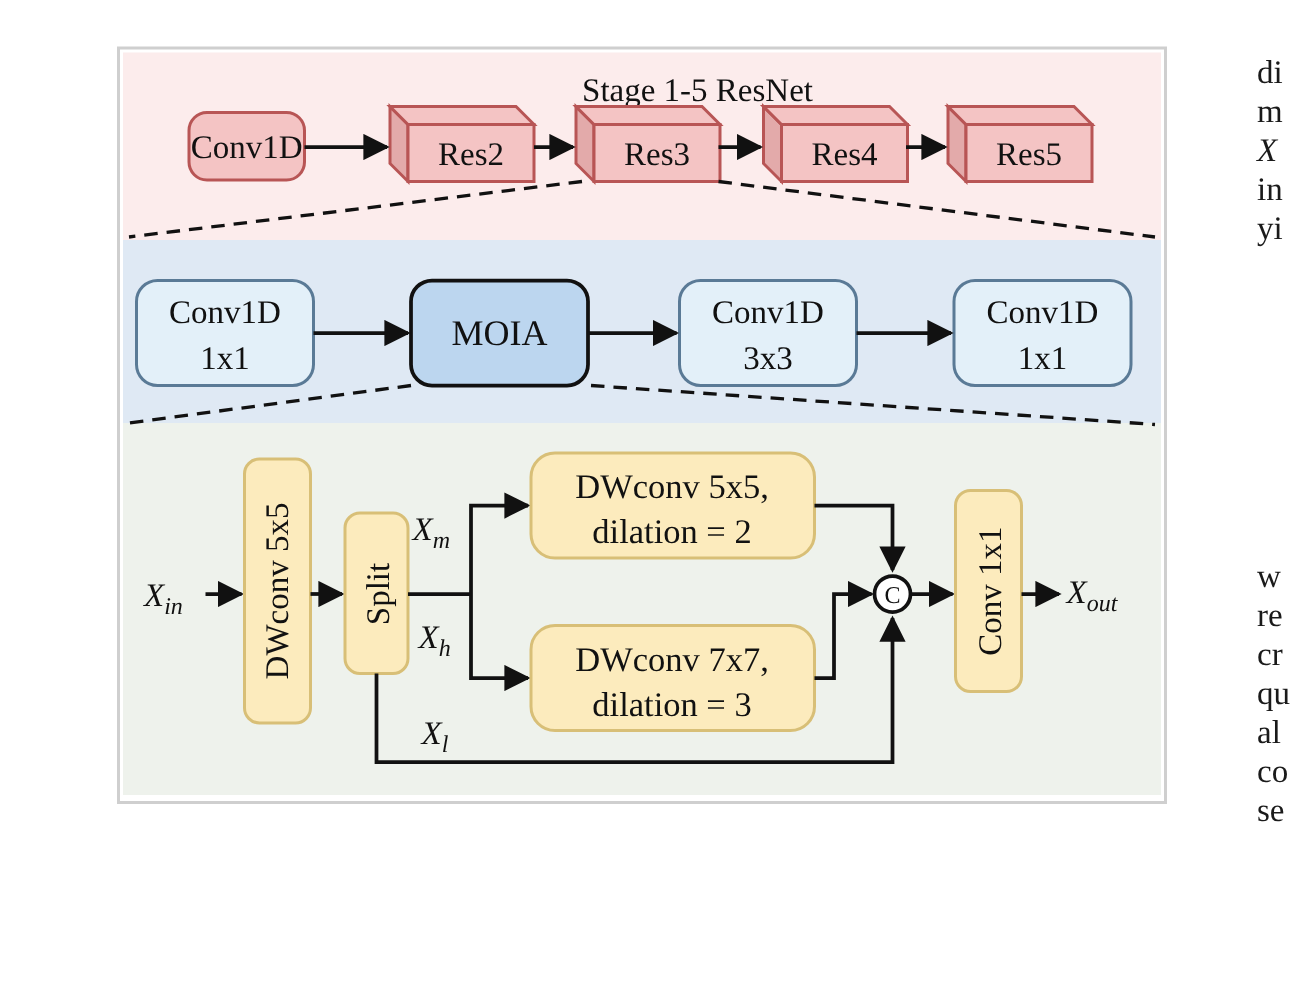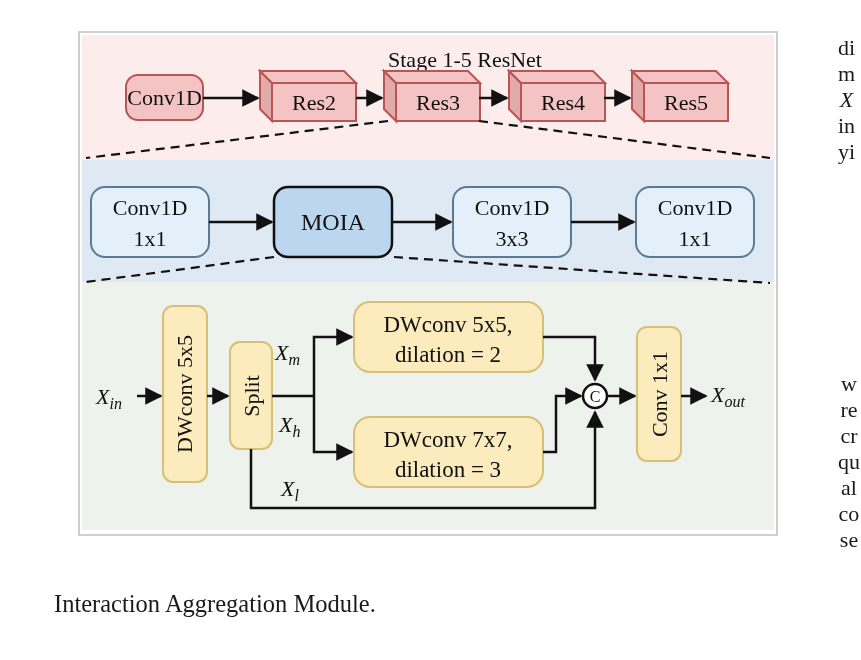--- a/index.html
+++ b/index.html
@@ -4,21 +4,21 @@
 <style>
   html, body { margin: 0; padding: 0; background: #ffffff; }
   body { width: 861px; height: 660px; position: relative; overflow: hidden;
          font-family: "Liberation Serif", "DejaVu Serif", serif; color: #111; }
   #figure { position: absolute; left: 0; top: 0; }
   .caption { position: absolute; left: 54px; top: 588px; width: 754px;
              font-size: 24.5px; line-height: 32px; text-align: justify;
              text-align-last: left; color: #1a1a1a; }
   .caption .l1 { display: block; text-align: justify; text-align-last: justify; }
   .caption .l2 { display: block; }
-  .sidecol { position: absolute; left: 838px; font-size: 22px; color: #1a1a1a; line-height: 26px; white-space: nowrap; text-align: center; }
+  .sidecol { position: absolute; left: 838px; font-size: 22px; color: #1a1a1a; line-height: 26px; white-space: nowrap; }
   .sidecol span { display: block; height: 26px; }
   .svgt { font-family: "Liberation Serif", "DejaVu Serif", serif; fill: #111; }
 </style>
 </head>
 <body>
 
 <svg id="figure" width="861" height="580" viewBox="0 0 861 580">
   <defs>
     <marker id="ah" viewBox="0 0 10 10" refX="9" refY="5" markerWidth="7" markerHeight="7" orient="auto-start-reverse">
       <path d="M0,0 L10,5 L0,10 z" fill="#111"></path>
@@ -131,21 +131,20 @@
   <line x1="607" y1="396" x2="635" y2="396" stroke="#111" stroke-width="2.5" marker-end="url(#ah)"></line>
 
   <rect x="637" y="327" width="44" height="134" rx="10" fill="#fcebbd" stroke="#d8bf77" stroke-width="2"></rect>
   <text class="svgt" transform="translate(667,394) rotate(-90)" font-size="22" text-anchor="middle">Conv 1x1</text>
 
   <line x1="681" y1="396" x2="706" y2="396" stroke="#111" stroke-width="2.5" marker-end="url(#ah)"></line>
   <text class="svgt" x="711" y="402" font-size="22" font-style="italic"><tspan>X</tspan><tspan font-size="16" dy="5">out</tspan></text>
 </svg>
 
 <div class="caption">
-  <span class="l2">Interaction Aggregation Module.</span>
 </div>
 
 <div class="sidecol" style="top:35px;">
   <span>di</span>
   <span>m</span>
   <span style="font-style:italic">X</span>
   <span>in</span>
   <span>yi</span>
 </div>
 

